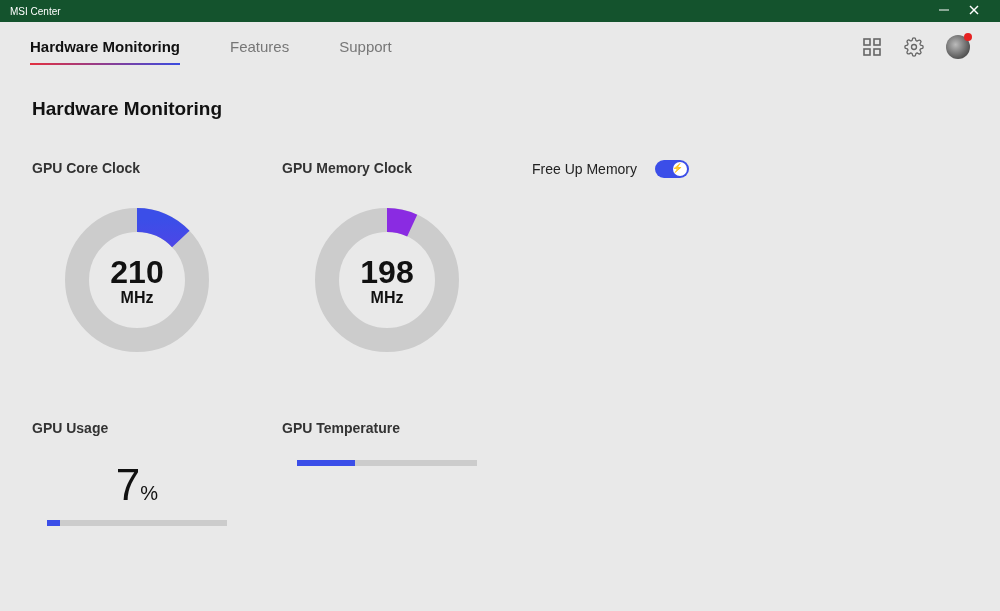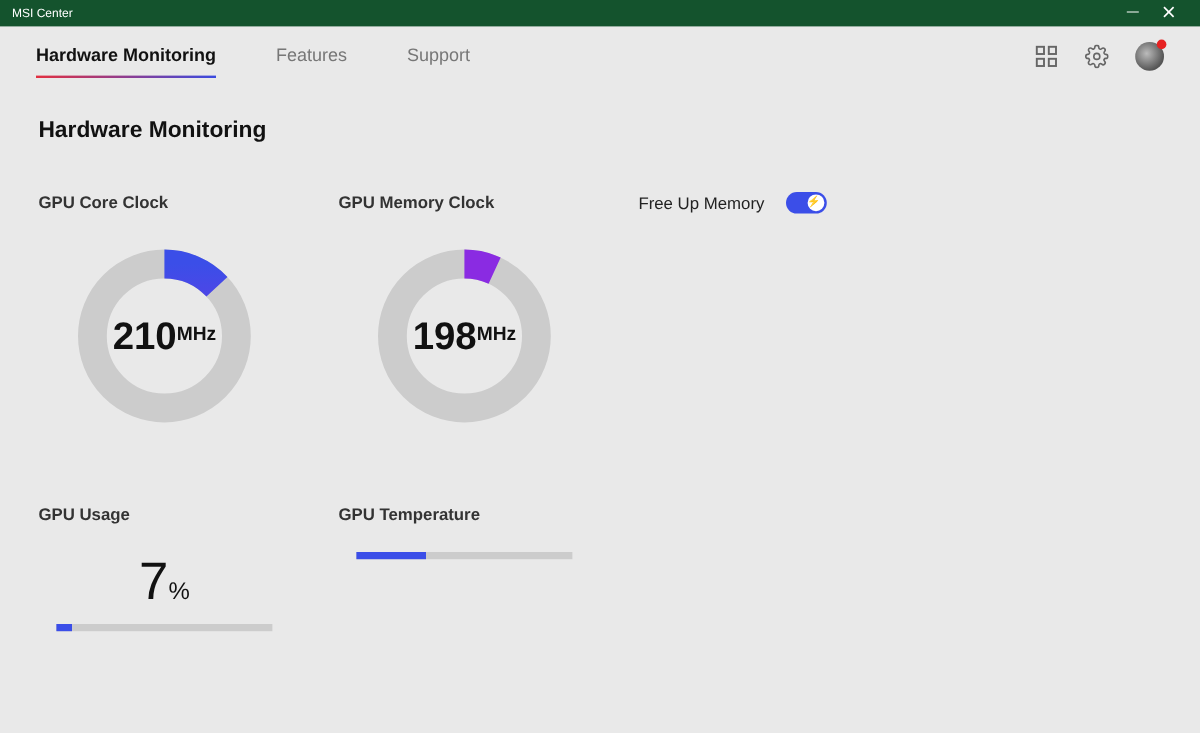--- a/index.html
+++ b/index.html
@@ -61,21 +61,21 @@
   }
   .content { padding: 26px 32px; }
   .page-title { font-size: 19px; font-weight: 700; color: #111; margin-bottom: 40px; }
   .row { display: flex; gap: 40px; }
   .col { width: 210px; }
   .stat-label { font-size: 14px; color: #333; margin-bottom: 24px; font-weight: bold; }
   .gauge-wrap { display:flex; justify-content:center; }
   .gauge { position: relative; width: 160px; height: 160px; }
   .gauge svg { transform: rotate(-90deg); }
   .gauge-center {
-    position:absolute; inset:0; display:flex; flex-direction:row;
+    position:absolute; inset:0; display:flex; flex-direction:column;
     align-items:center; justify-content:center;
   }
   .gauge-value { font-size: 32px; font-weight: 600; color:#111; }
   .gauge-unit { font-size: 16px; font-weight:700; color:#111; margin-top:-2px; }
   .free-mem { display:flex; align-items:center; gap:18px; font-size:14px; color:#222; }
   .toggle {
     width: 34px; height: 18px; border-radius: 10px;
     background: #3b4ee8; position:relative; cursor:pointer;
   }
   .toggle::after{

